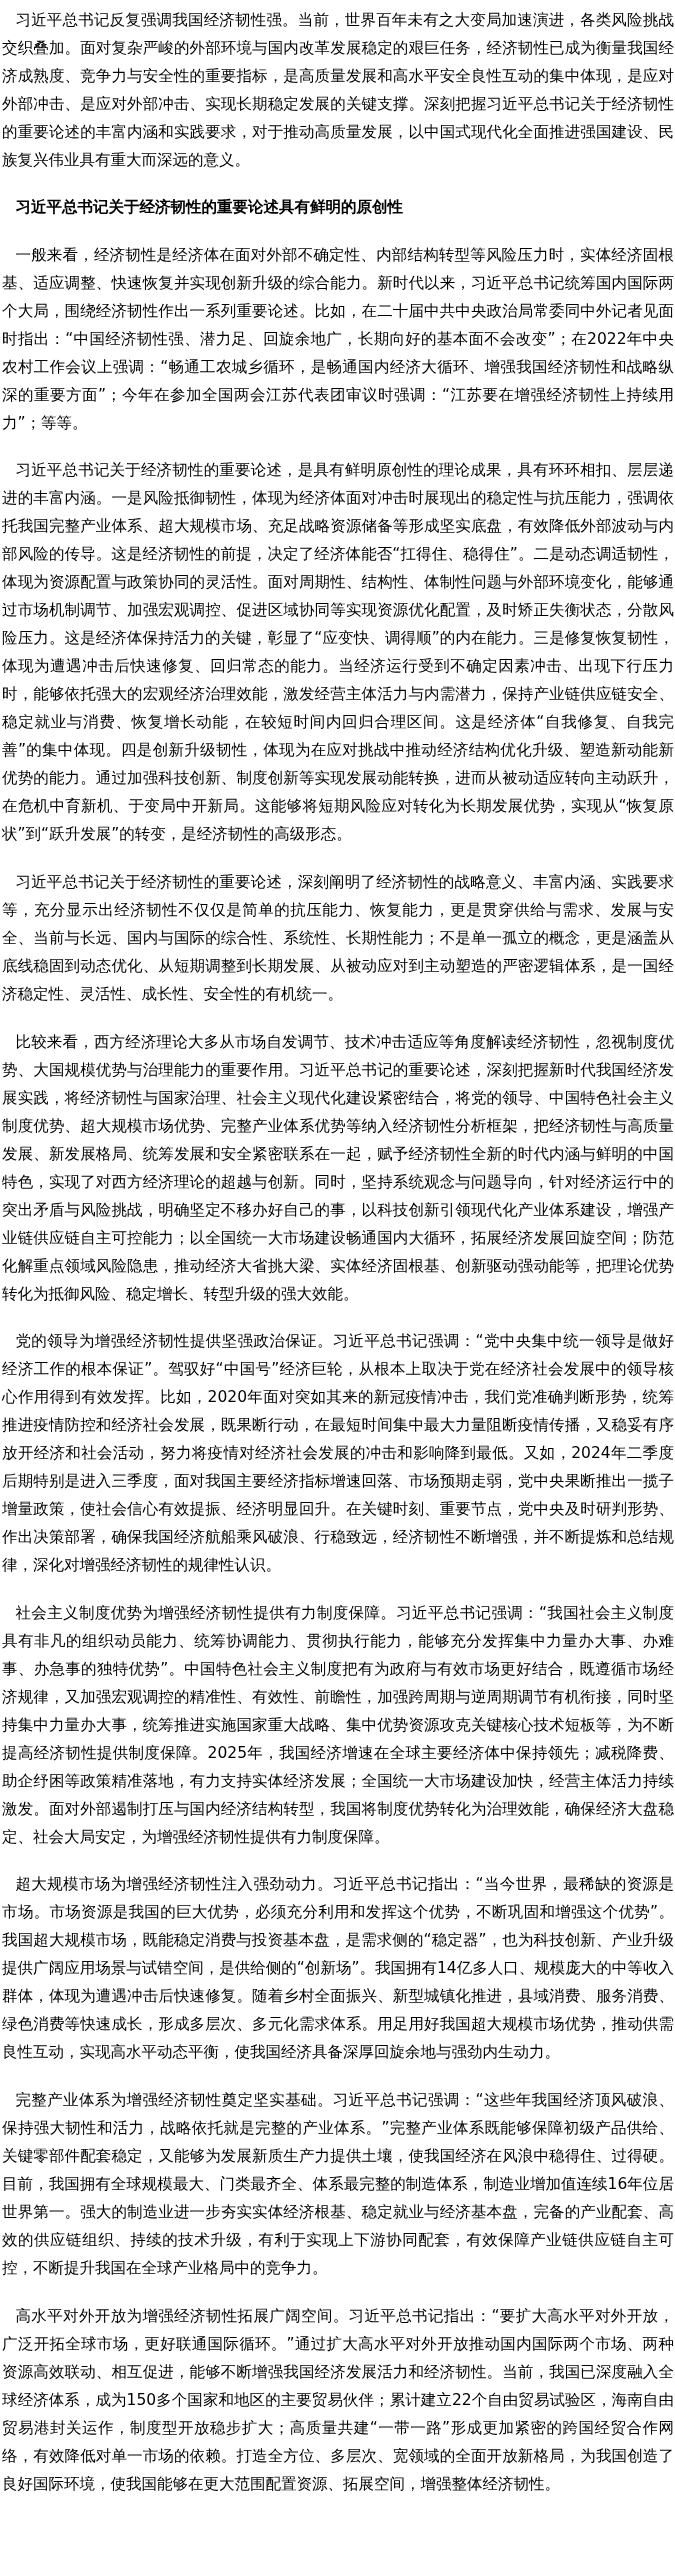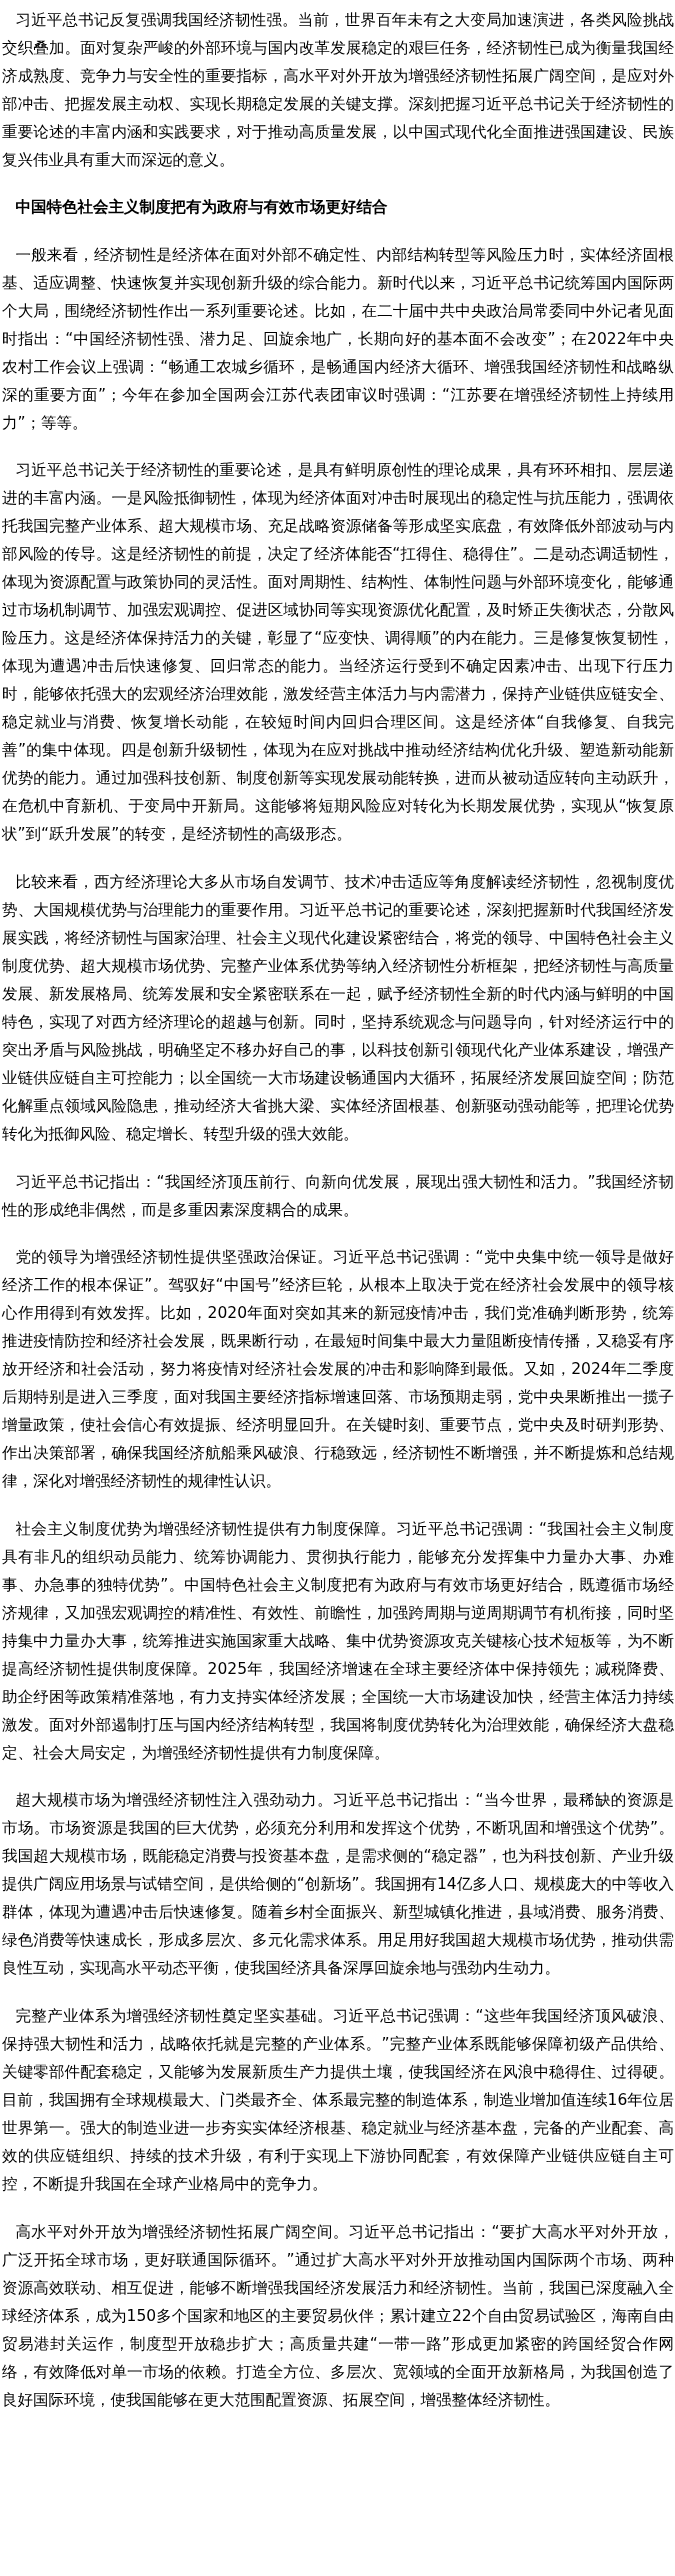--- a/index.html
+++ b/index.html
@@ -32,26 +32,26 @@
   }
   .page > :last-child {
     margin-bottom: 0;
   }
 </style>
 </head>
 <body>
 
 <div class="page">
   <div>
-      <p class="para">习近平总书记反复强调我国经济韧性强。当前，世界百年未有之大变局加速演进，各类风险挑战交织叠加。面对复杂严峻的外部环境与国内改革发展稳定的艰巨任务，经济韧性已成为衡量我国经济成熟度、竞争力与安全性的重要指标，高水平对外开放为增强经济韧性拓展广阔空间，是应对外部冲击、把握发展主动权、实现长期稳定发展的关键支撑。深刻把握习近平总书记关于经济韧性的重要论述的丰富内涵和实践要求，对于推动高质量发展，以中国式现代化全面推进强国建设、民族复兴伟业具有重大而深远的意义。</p>
-      <h2 class="heading">中国特色社会主义制度把有为政府与有效市场更好结合</h2>
+      <p class="para">习近平总书记反复强调我国经济韧性强。当前，世界百年未有之大变局加速演进，各类风险挑战交织叠加。面对复杂严峻的外部环境与国内改革发展稳定的艰巨任务，经济韧性已成为衡量我国经济成熟度、竞争力与安全性的重要指标，是高质量发展和高水平安全良性互动的集中体现，是应对外部冲击、是应对外部冲击、实现长期稳定发展的关键支撑。深刻把握习近平总书记关于经济韧性的重要论述的丰富内涵和实践要求，对于推动高质量发展，以中国式现代化全面推进强国建设、民族复兴伟业具有重大而深远的意义。</p>
+      <h2 class="heading">习近平总书记关于经济韧性的重要论述具有鲜明的原创性</h2>
       <p class="para">一般来看，经济韧性是经济体在面对外部不确定性、内部结构转型等风险压力时，实体经济固根基、适应调整、快速恢复并实现创新升级的综合能力。新时代以来，习近平总书记统筹国内国际两个大局，围绕经济韧性作出一系列重要论述。比如，在二十届中共中央政治局常委同中外记者见面时指出：“中国经济韧性强、潜力足、回旋余地广，长期向好的基本面不会改变”；在2022年中央农村工作会议上强调：“畅通工农城乡循环，是畅通国内经济大循环、增强我国经济韧性和战略纵深的重要方面”；今年在参加全国两会江苏代表团审议时强调：“江苏要在增强经济韧性上持续用力”；等等。</p>
       <p class="para">习近平总书记关于经济韧性的重要论述，是具有鲜明原创性的理论成果，具有环环相扣、层层递进的丰富内涵。一是风险抵御韧性，体现为经济体面对冲击时展现出的稳定性与抗压能力，强调依托我国完整产业体系、超大规模市场、充足战略资源储备等形成坚实底盘，有效降低外部波动与内部风险的传导。这是经济韧性的前提，决定了经济体能否“扛得住、稳得住”。二是动态调适韧性，体现为资源配置与政策协同的灵活性。面对周期性、结构性、体制性问题与外部环境变化，能够通过市场机制调节、加强宏观调控、促进区域协同等实现资源优化配置，及时矫正失衡状态，分散风险压力。这是经济体保持活力的关键，彰显了“应变快、调得顺”的内在能力。三是修复恢复韧性，体现为遭遇冲击后快速修复、回归常态的能力。当经济运行受到不确定因素冲击、出现下行压力时，能够依托强大的宏观经济治理效能，激发经营主体活力与内需潜力，保持产业链供应链安全、稳定就业与消费、恢复增长动能，在较短时间内回归合理区间。这是经济体“自我修复、自我完善”的集中体现。四是创新升级韧性，体现为在应对挑战中推动经济结构优化升级、塑造新动能新优势的能力。通过加强科技创新、制度创新等实现发展动能转换，进而从被动适应转向主动跃升，在危机中育新机、于变局中开新局。这能够将短期风险应对转化为长期发展优势，实现从“恢复原状”到“跃升发展”的转变，是经济韧性的高级形态。</p>
+      <p class="para">习近平总书记关于经济韧性的重要论述，深刻阐明了经济韧性的战略意义、丰富内涵、实践要求等，充分显示出经济韧性不仅仅是简单的抗压能力、恢复能力，更是贯穿供给与需求、发展与安全、当前与长远、国内与国际的综合性、系统性、长期性能力；不是单一孤立的概念，更是涵盖从底线稳固到动态优化、从短期调整到长期发展、从被动应对到主动塑造的严密逻辑体系，是一国经济稳定性、灵活性、成长性、安全性的有机统一。</p>
       <p class="para">比较来看，西方经济理论大多从市场自发调节、技术冲击适应等角度解读经济韧性，忽视制度优势、大国规模优势与治理能力的重要作用。习近平总书记的重要论述，深刻把握新时代我国经济发展实践，将经济韧性与国家治理、社会主义现代化建设紧密结合，将党的领导、中国特色社会主义制度优势、超大规模市场优势、完整产业体系优势等纳入经济韧性分析框架，把经济韧性与高质量发展、新发展格局、统筹发展和安全紧密联系在一起，赋予经济韧性全新的时代内涵与鲜明的中国特色，实现了对西方经济理论的超越与创新。同时，坚持系统观念与问题导向，针对经济运行中的突出矛盾与风险挑战，明确坚定不移办好自己的事，以科技创新引领现代化产业体系建设，增强产业链供应链自主可控能力；以全国统一大市场建设畅通国内大循环，拓展经济发展回旋空间；防范化解重点领域风险隐患，推动经济大省挑大梁、实体经济固根基、创新驱动强动能等，把理论优势转化为抵御风险、稳定增长、转型升级的强大效能。</p>
-      <p class="para">习近平总书记指出：“我国经济顶压前行、向新向优发展，展现出强大韧性和活力。”我国经济韧性的形成绝非偶然，而是多重因素深度耦合的成果。</p>
       <p class="para">党的领导为增强经济韧性提供坚强政治保证。习近平总书记强调：“党中央集中统一领导是做好经济工作的根本保证”。驾驭好“中国号”经济巨轮，从根本上取决于党在经济社会发展中的领导核心作用得到有效发挥。比如，2020年面对突如其来的新冠疫情冲击，我们党准确判断形势，统筹推进疫情防控和经济社会发展，既果断行动，在最短时间集中最大力量阻断疫情传播，又稳妥有序放开经济和社会活动，努力将疫情对经济社会发展的冲击和影响降到最低。又如，2024年二季度后期特别是进入三季度，面对我国主要经济指标增速回落、市场预期走弱，党中央果断推出一揽子增量政策，使社会信心有效提振、经济明显回升。在关键时刻、重要节点，党中央及时研判形势、作出决策部署，确保我国经济航船乘风破浪、行稳致远，经济韧性不断增强，并不断提炼和总结规律，深化对增强经济韧性的规律性认识。</p>
       <p class="para">社会主义制度优势为增强经济韧性提供有力制度保障。习近平总书记强调：“我国社会主义制度具有非凡的组织动员能力、统筹协调能力、贯彻执行能力，能够充分发挥集中力量办大事、办难事、办急事的独特优势”。中国特色社会主义制度把有为政府与有效市场更好结合，既遵循市场经济规律，又加强宏观调控的精准性、有效性、前瞻性，加强跨周期与逆周期调节有机衔接，同时坚持集中力量办大事，统筹推进实施国家重大战略、集中优势资源攻克关键核心技术短板等，为不断提高经济韧性提供制度保障。2025年，我国经济增速在全球主要经济体中保持领先；减税降费、助企纾困等政策精准落地，有力支持实体经济发展；全国统一大市场建设加快，经营主体活力持续激发。面对外部遏制打压与国内经济结构转型，我国将制度优势转化为治理效能，确保经济大盘稳定、社会大局安定，为增强经济韧性提供有力制度保障。</p>
       <p class="para">超大规模市场为增强经济韧性注入强劲动力。习近平总书记指出：“当今世界，最稀缺的资源是市场。市场资源是我国的巨大优势，必须充分利用和发挥这个优势，不断巩固和增强这个优势”。我国超大规模市场，既能稳定消费与投资基本盘，是需求侧的“稳定器”，也为科技创新、产业升级提供广阔应用场景与试错空间，是供给侧的“创新场”。我国拥有14亿多人口、规模庞大的中等收入群体，体现为遭遇冲击后快速修复。随着乡村全面振兴、新型城镇化推进，县域消费、服务消费、绿色消费等快速成长，形成多层次、多元化需求体系。用足用好我国超大规模市场优势，推动供需良性互动，实现高水平动态平衡，使我国经济具备深厚回旋余地与强劲内生动力。</p>
       <p class="para">完整产业体系为增强经济韧性奠定坚实基础。习近平总书记强调：“这些年我国经济顶风破浪、保持强大韧性和活力，战略依托就是完整的产业体系。”完整产业体系既能够保障初级产品供给、关键零部件配套稳定，又能够为发展新质生产力提供土壤，使我国经济在风浪中稳得住、过得硬。目前，我国拥有全球规模最大、门类最齐全、体系最完整的制造体系，制造业增加值连续16年位居世界第一。强大的制造业进一步夯实实体经济根基、稳定就业与经济基本盘，完备的产业配套、高效的供应链组织、持续的技术升级，有利于实现上下游协同配套，有效保障产业链供应链自主可控，不断提升我国在全球产业格局中的竞争力。</p>
       <p class="para">高水平对外开放为增强经济韧性拓展广阔空间。习近平总书记指出：“要扩大高水平对外开放，广泛开拓全球市场，更好联通国际循环。”通过扩大高水平对外开放推动国内国际两个市场、两种资源高效联动、相互促进，能够不断增强我国经济发展活力和经济韧性。当前，我国已深度融入全球经济体系，成为150多个国家和地区的主要贸易伙伴；累计建立22个自由贸易试验区，海南自由贸易港封关运作，制度型开放稳步扩大；高质量共建“一带一路”形成更加紧密的跨国经贸合作网络，有效降低对单一市场的依赖。打造全方位、多层次、宽领域的全面开放新格局，为我国创造了良好国际环境，使我国能够在更大范围配置资源、拓展空间，增强整体经济韧性。</p>
     </div>
 </div>
 
 
 </body></html>

